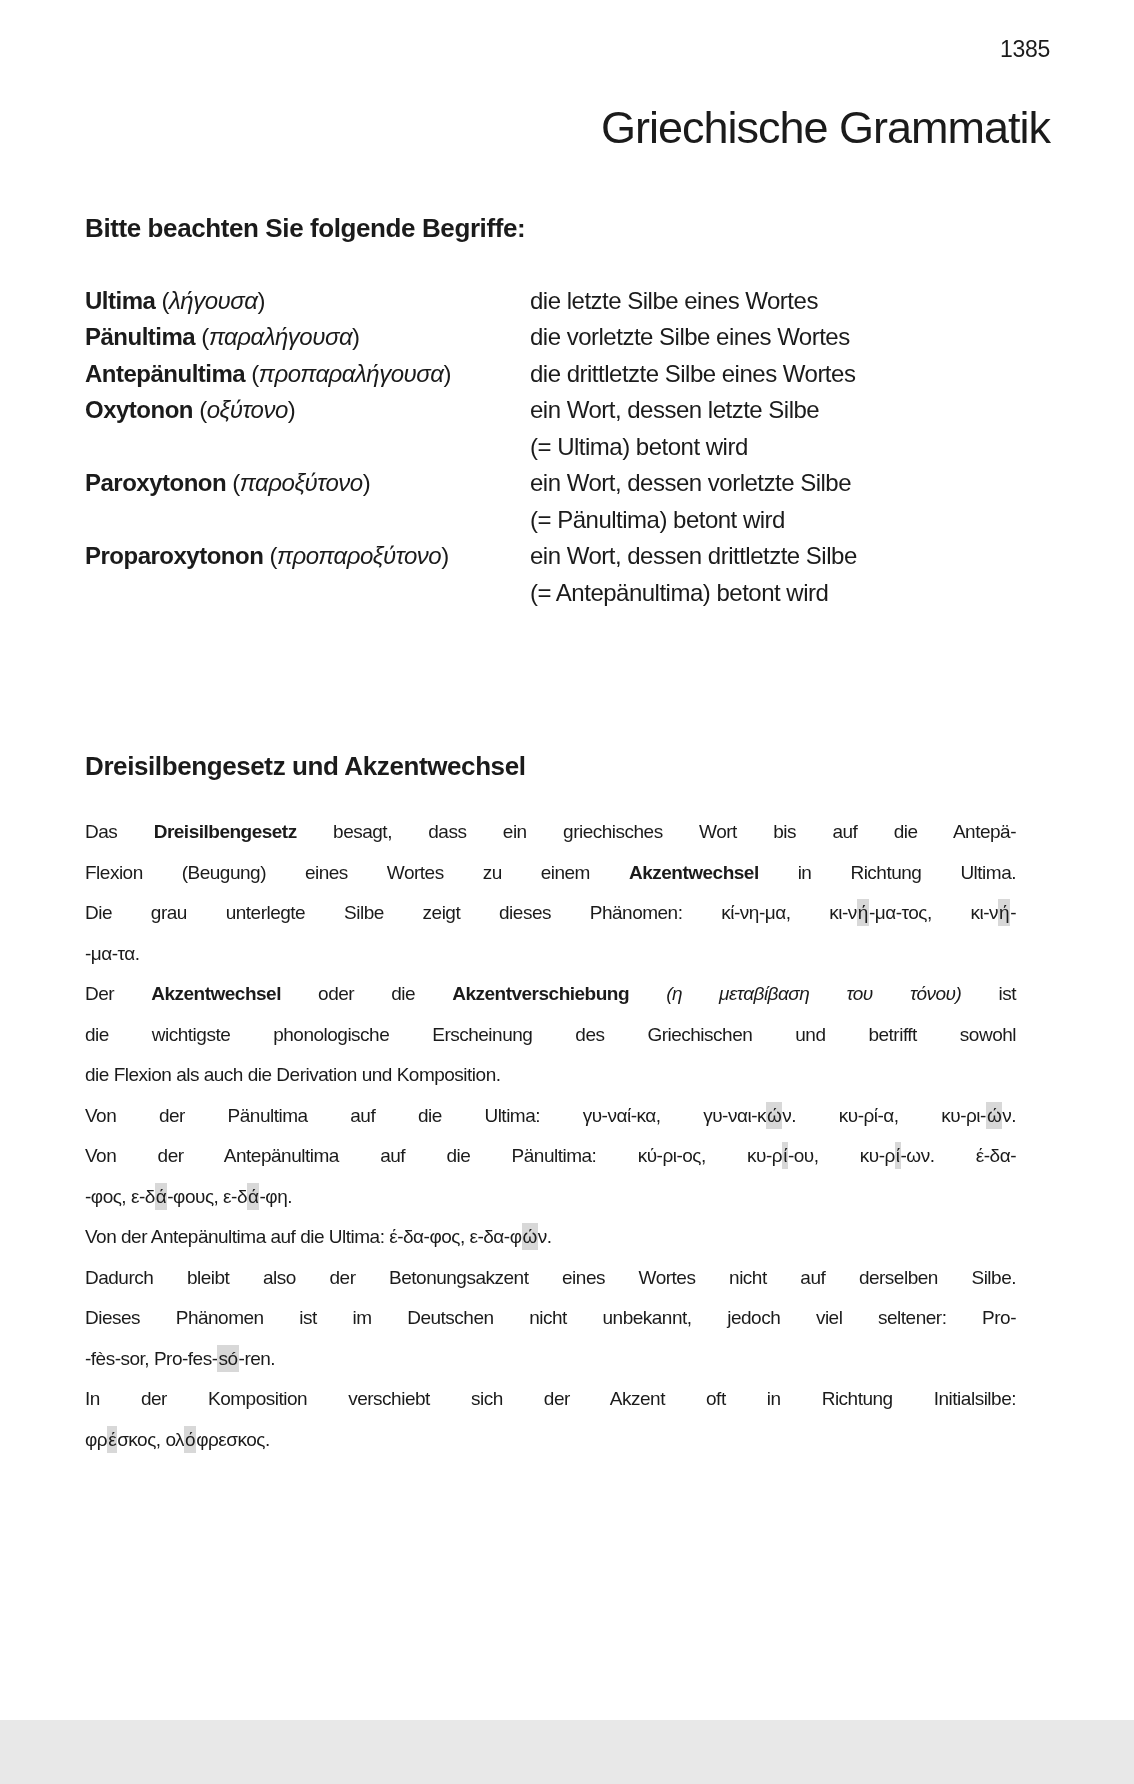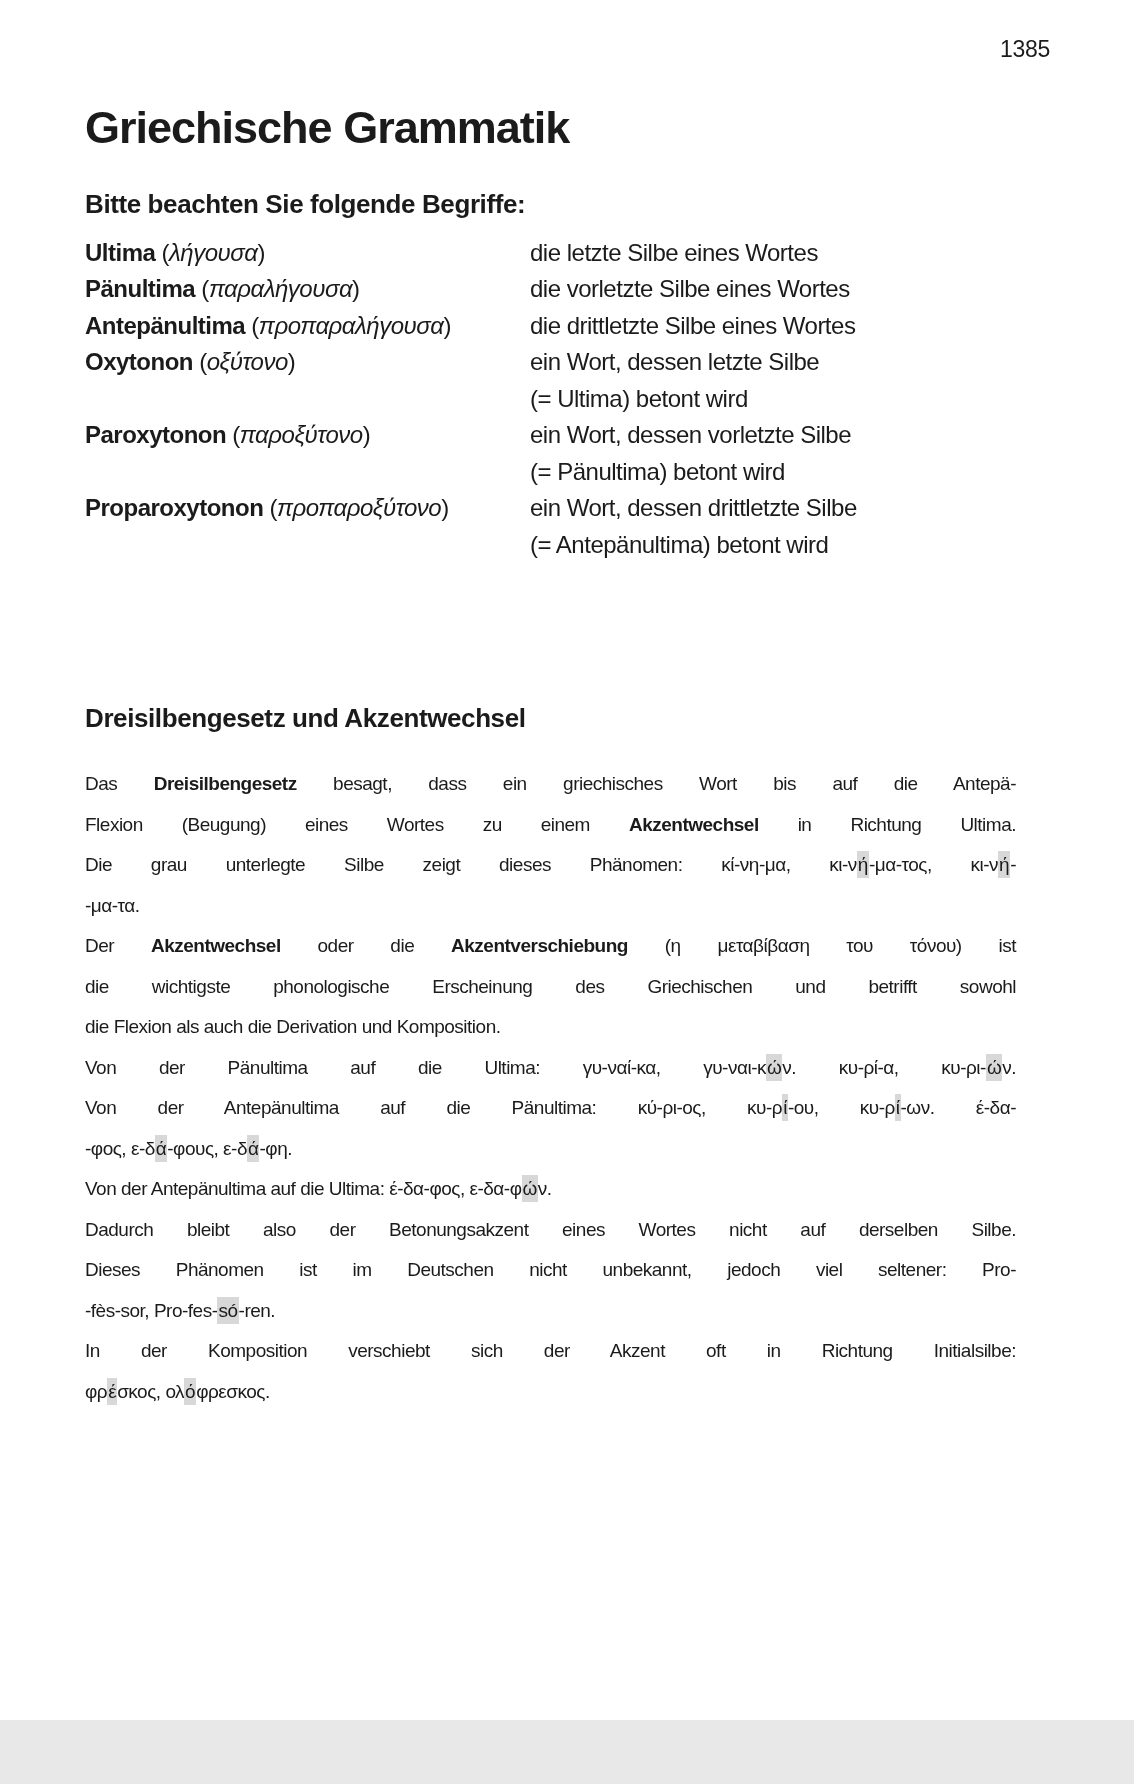--- a/index.html
+++ b/index.html
@@ -17,33 +17,34 @@
   .page-number {
     text-align:right;
     font-size:23px;
     line-height:26px;
     letter-spacing:-0.3px;
   }
   .title {
     margin:42px 0 0 0;
     font-size:45px;
     line-height:1.08;
-    font-weight:bold;
+    font-weight:normal;
     letter-spacing:-1px;
+    text-align:right;
   }
   .heading {
     margin:0;
     font-size:26px;
     font-weight:bold;
     letter-spacing:-0.4px;
     line-height:1.2;
   }
-  .glossary-heading { margin-top:36px; }
+  .glossary-heading { margin-top:60px; }
   .glossary {
-    margin-top:15px;
+    margin-top:39px;
     width:931px;
     font-size:24px;
     line-height:36.5px;
     letter-spacing:-0.5px;
   }
   .g-row { display:flex; }
   .g-term { flex:0 0 445px; width:445px; }
   .g-def { flex:1 1 auto; }
   .term-b { font-weight:bold; }
   .greek { font-style:italic; }
@@ -51,21 +52,21 @@
   .body-text {
     margin-top:30px;
     width:931px;
     font-size:19px;
     line-height:40.5px;
     letter-spacing:-0.5px;
   }
   .line { text-align:left; white-space:pre-wrap; }
   .line.j { text-align:justify; text-align-last:justify; }
   .b { font-weight:bold; }
-  .i { }
+  .i { font-style:italic; }
   .h { background:var(--hl,#d8d8d8); padding:3px 1px; }
 </style>
 </head>
 <body>
 
 <div class="page">
   <div class="page-number">1385</div>
   <h1 class="title">Griechische Grammatik</h1>
   <h2 class="heading glossary-heading">Bitte beachten Sie folgende Begriffe:</h2>
   <div class="glossary" id="glossary">

